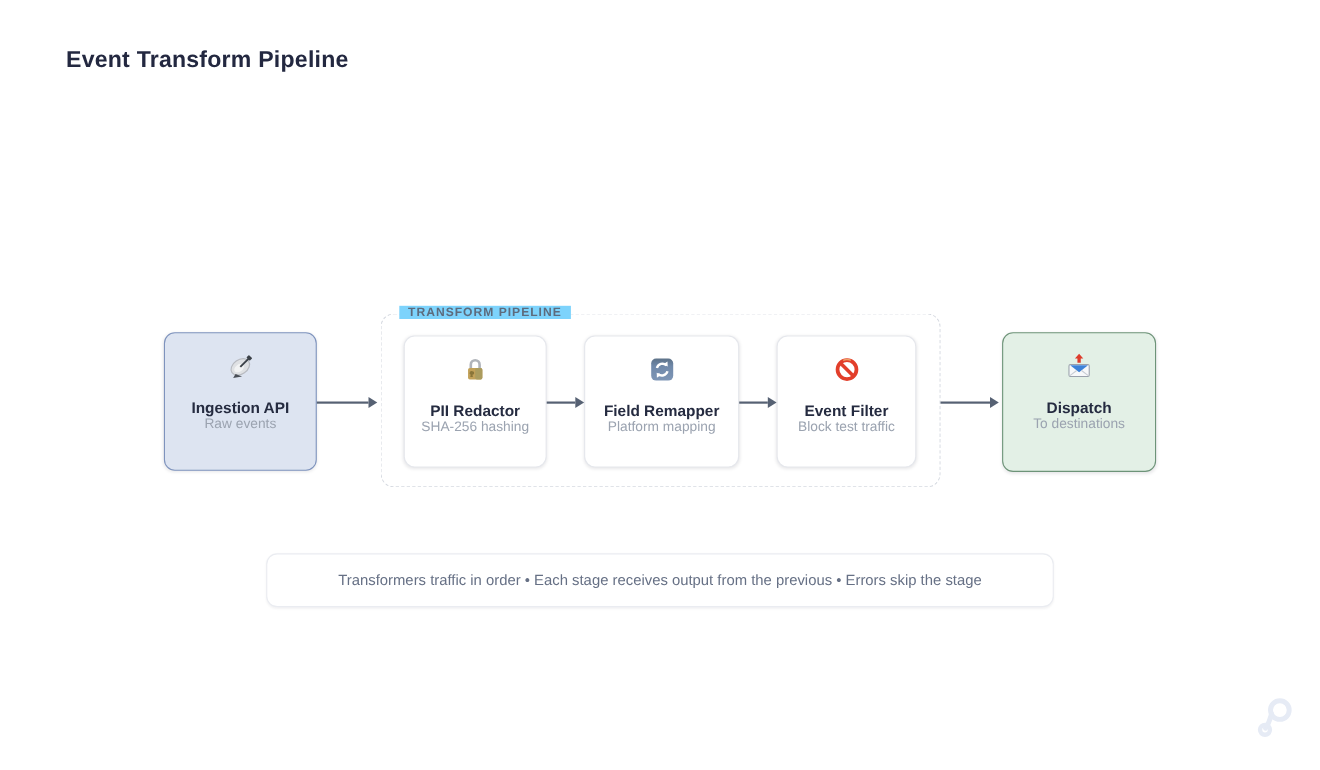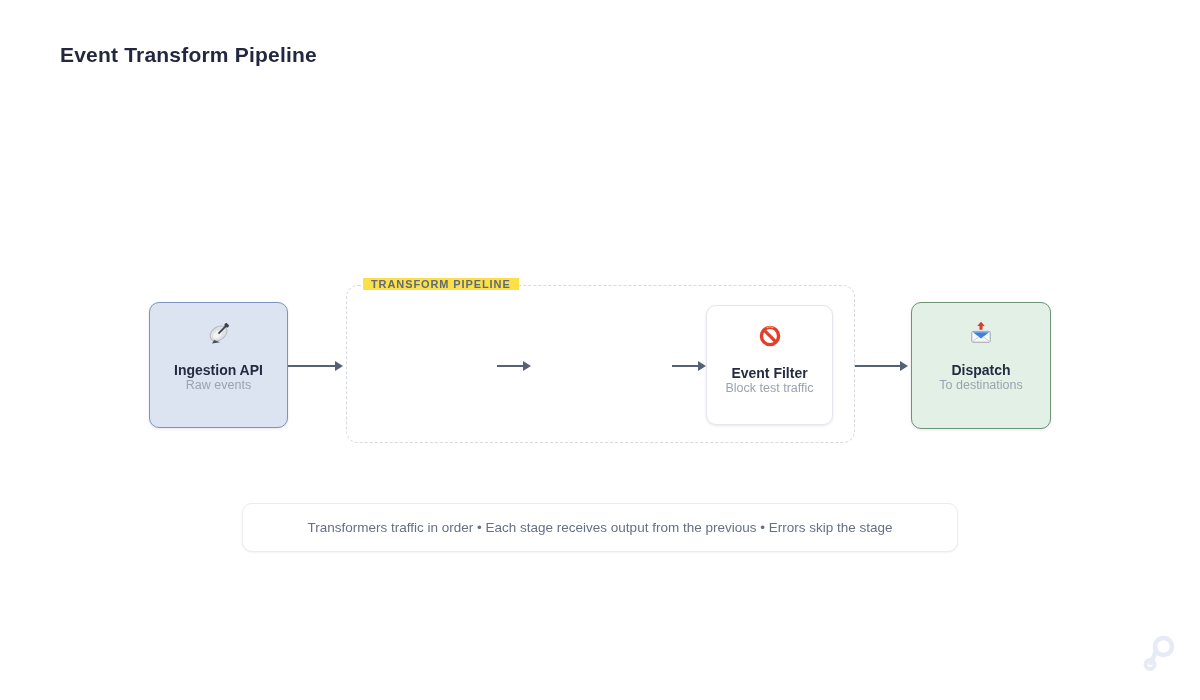--- a/index.html
+++ b/index.html
@@ -52,21 +52,21 @@
   
   .group {
     position: absolute;
     left: 346px; top: 285px; width: 509px; height: 158px;
     border: 1.5px dashed #d6dae1;
     border-radius: 12px;
   }
   .group-label {
     position: absolute;
     top: -8px; left: 16px;
-    background: #fde047;
+    background: #7dd3fc;
     padding: 0 8px;
     font-size: 11px;
     font-weight: 700;
     letter-spacing: 0.9px;
     color: #5d6b7d;
   }
   
   .arrow { position: absolute; top: 365px; height: 2px; background: #566173; }
   .arrow::after {
     content: "";
@@ -116,21 +116,53 @@
       </svg>
     </span>
     <span class="title">Ingestion API</span>
     <span class="subtitle">Raw events</span>
   </div>
 
   <div class="group">
     <span class="group-label">TRANSFORM PIPELINE</span>
   </div>
 
-
+  <div class="node node-transform node-pii">
+    <span class="icon">
+      <svg width="24" height="24" viewBox="0 0 24 24">
+        <path d="M8 11 V7.5 a4 4 0 0 1 8 0 V11" fill="none" stroke="#b0b4ba" stroke-width="2.4"></path>
+        <rect x="5.5" y="10.5" width="13" height="10.5" rx="1.6" fill="#c2a159"></rect>
+        <rect x="12" y="10.5" width="6.5" height="10.5" rx="1.6" fill="#ab9c5e"></rect>
+        <path d="M9.5 13.5 a1.6 1.6 0 1 1 0 3.2 l0.4 2 h-2.4 l0.4 -2 a1.6 1.6 0 0 1 1.6 -3.2 Z" fill="#8a7538"></path>
+      </svg>
+    </span>
+    <span class="title">PII Redactor</span>
+    <span class="subtitle">SHA-256 hashing</span>
+  </div>
+
+  <div class="node node-transform node-remap">
+    <span class="icon">
+      <svg width="24" height="24" viewBox="0 0 24 24">
+        <defs>
+          <linearGradient id="sq" x1="0" y1="0" x2="0" y2="1">
+            <stop offset="0" stop-color="#5d7288"></stop>
+            <stop offset="0.35" stop-color="#7089aa"></stop>
+            <stop offset="1" stop-color="#7e96b6"></stop>
+          </linearGradient>
+        </defs>
+        <rect x="2" y="2" width="20" height="20" rx="4.5" fill="url(#sq)"></rect>
+        <path d="M7.2 10.5 a5.2 5.2 0 0 1 8.6 -2.4" fill="none" stroke="#ffffff" stroke-width="2.2"></path>
+        <path d="M16.8 4.6 L17 9.2 L12.8 7.4 Z" fill="#ffffff"></path>
+        <path d="M16.8 13.5 a5.2 5.2 0 0 1 -8.6 2.4" fill="none" stroke="#ffffff" stroke-width="2.2"></path>
+        <path d="M7.2 19.4 L7 14.8 L11.2 16.6 Z" fill="#ffffff"></path>
+      </svg>
+    </span>
+    <span class="title">Field Remapper</span>
+    <span class="subtitle">Platform mapping</span>
+  </div>
 
   <div class="node node-sink">
     <span class="icon">
       <svg width="26" height="26" viewBox="0 0 24 24">
         <path d="M12 1.5 L15.5 5.5 H13.4 V9 H10.6 V5.5 H8.5 Z" fill="#dd3c2c"></path>
         <rect x="3.5" y="10.5" width="17" height="10" rx="1.2" fill="#f7f8fa" stroke="#9aa1ac" stroke-width="0.9"></rect>
         <path d="M4.5 11.2 L12 17 L19.5 11.2 Z" fill="#3d82d8"></path>
         <path d="M4 20 L10 15.5 M20 20 L14 15.5" stroke="#c6cbd3" stroke-width="0.9" fill="none"></path>
       </svg>
     </span>

